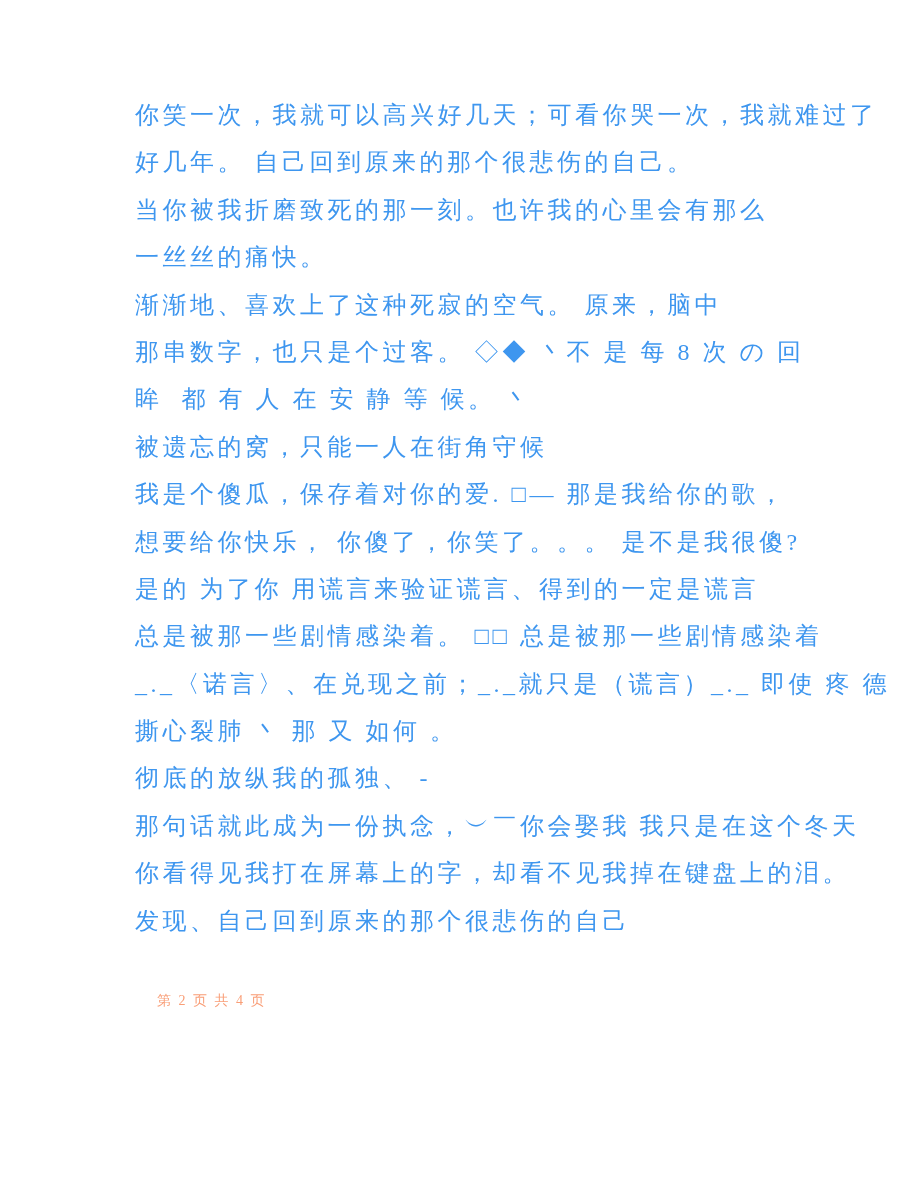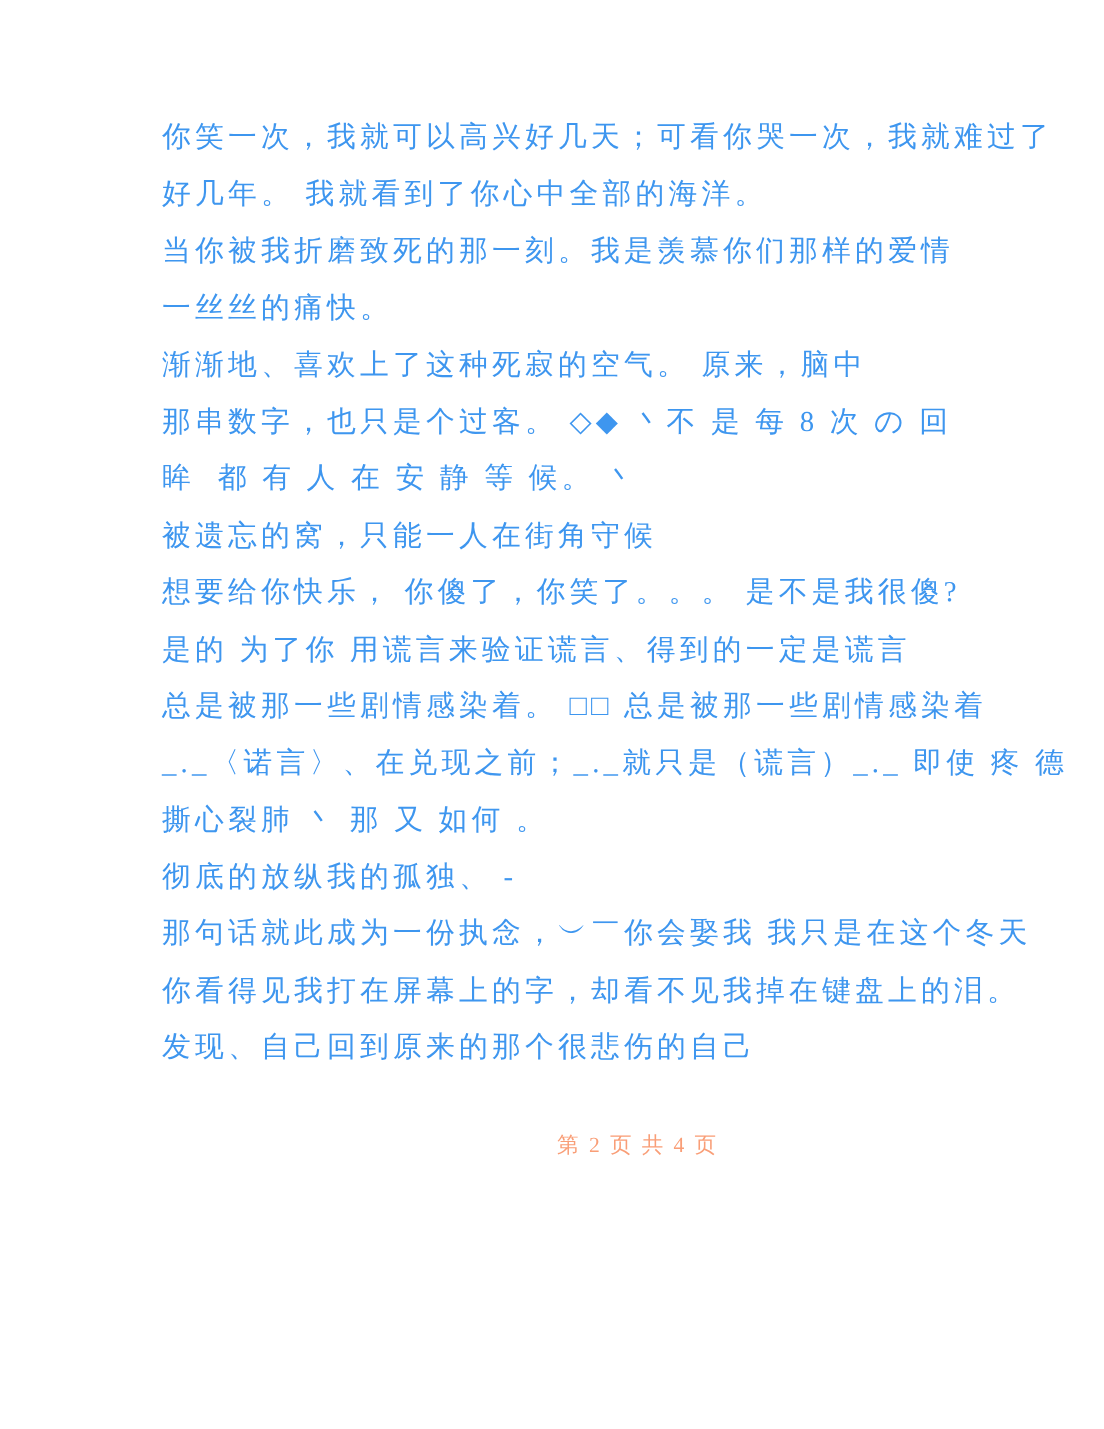--- a/index.html
+++ b/index.html
@@ -22,46 +22,48 @@
     position: relative;
   }
   .doc-body .line {
     font-size: 24px;
     line-height: 47.4px;
     height: 47.4px;
     letter-spacing: 3.5px;
     color: var(--body-text, #3E96EF);
     white-space: pre;
     overflow: visible;
+    font-family: Liberation Serif, serif;
   }
   .footer {
     margin-top: 20px;
     width: 100%;
-    text-align: center;
-    font-size: 18px;
+    text-align: left;
+    font-size: 14px;
     line-height: 24px;
     letter-spacing: 2px;
     color: var(--footer-text, #F99E77);
     white-space: pre;
   }
 </style>
 </head>
 <body style="--body-text: #3E96EF; --footer-text: #F99E77; background: rgb(255, 255, 255);">
 
 <div class="page">
   <div class="doc-body">
 
   <div class="line">你笑一次，我就可以高兴好几天；可看你哭一次，我就难过了</div>
-      <div class="line">好几年。 我就看到了你心中全部的海洋。</div>
-      <div class="line">当你被我折磨致死的那一刻。我是羡慕你们那样的爱情</div>
+      <div class="line">好几年。 自己回到原来的那个很悲伤的自己。</div>
+      <div class="line">当你被我折磨致死的那一刻。也许我的心里会有那么</div>
       <div class="line">一丝丝的痛快。</div>
       <div class="line">渐渐地、喜欢上了这种死寂的空气。 原来，脑中</div>
       <div class="line">那串数字，也只是个过客。 ◇◆ 丶不 是 每 8 次 の 回</div>
       <div class="line">眸  都 有 人 在 安 静 等 候。 丶</div>
       <div class="line">被遗忘的窝，只能一人在街角守候</div>
+      <div class="line">我是个傻瓜，保存着对你的爱. □— 那是我给你的歌，</div>
       <div class="line">想要给你快乐， 你傻了，你笑了。。。 是不是我很傻?</div>
       <div class="line">是的 为了你 用谎言来验证谎言、得到的一定是谎言</div>
       <div class="line">总是被那一些剧情感染着。 □□ 总是被那一些剧情感染着</div>
       <div class="line">_._〈诺言〉、在兑现之前；_._就只是（谎言）_._ 即使 疼 德</div>
       <div class="line">撕心裂肺 丶 那 又 如何 。</div>
       <div class="line">彻底的放纵我的孤独、 -</div>
       <div class="line">那句话就此成为一份执念，︶￣你会娶我 我只是在这个冬天</div>
       <div class="line">你看得见我打在屏幕上的字，却看不见我掉在键盘上的泪。</div>
       <div class="line">发现、自己回到原来的那个很悲伤的自己</div>
     </div>

